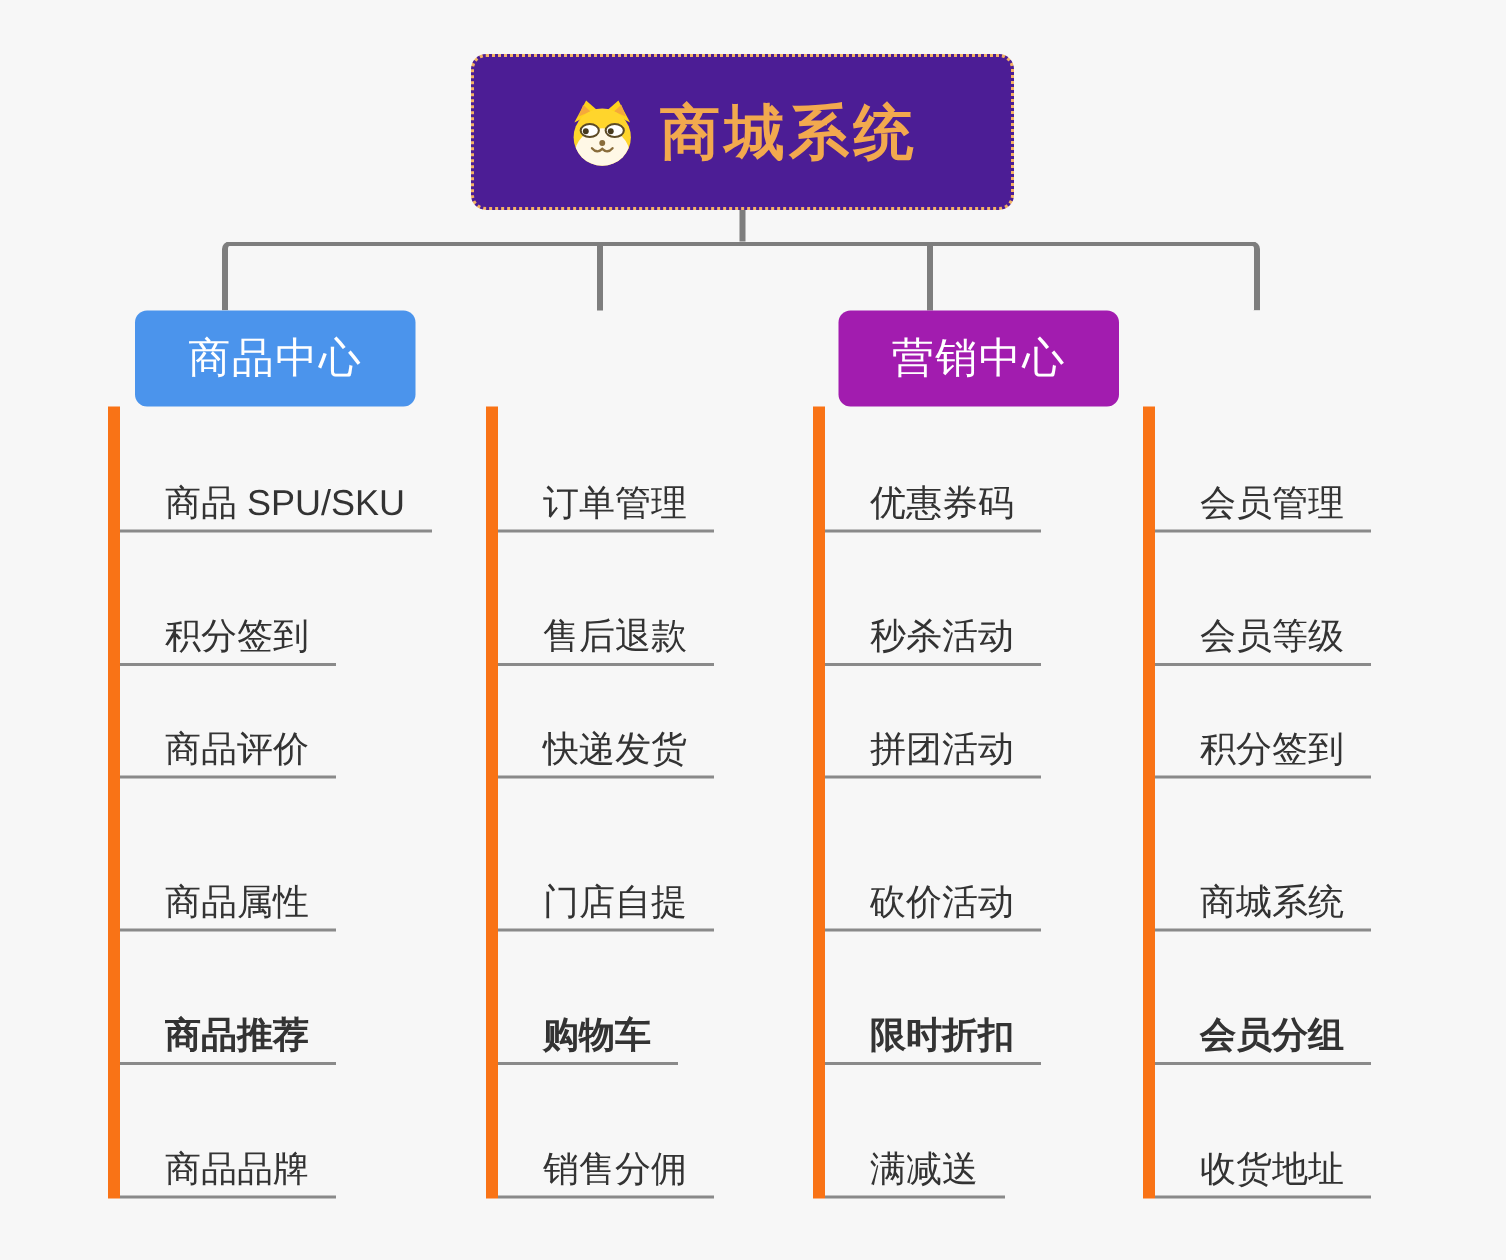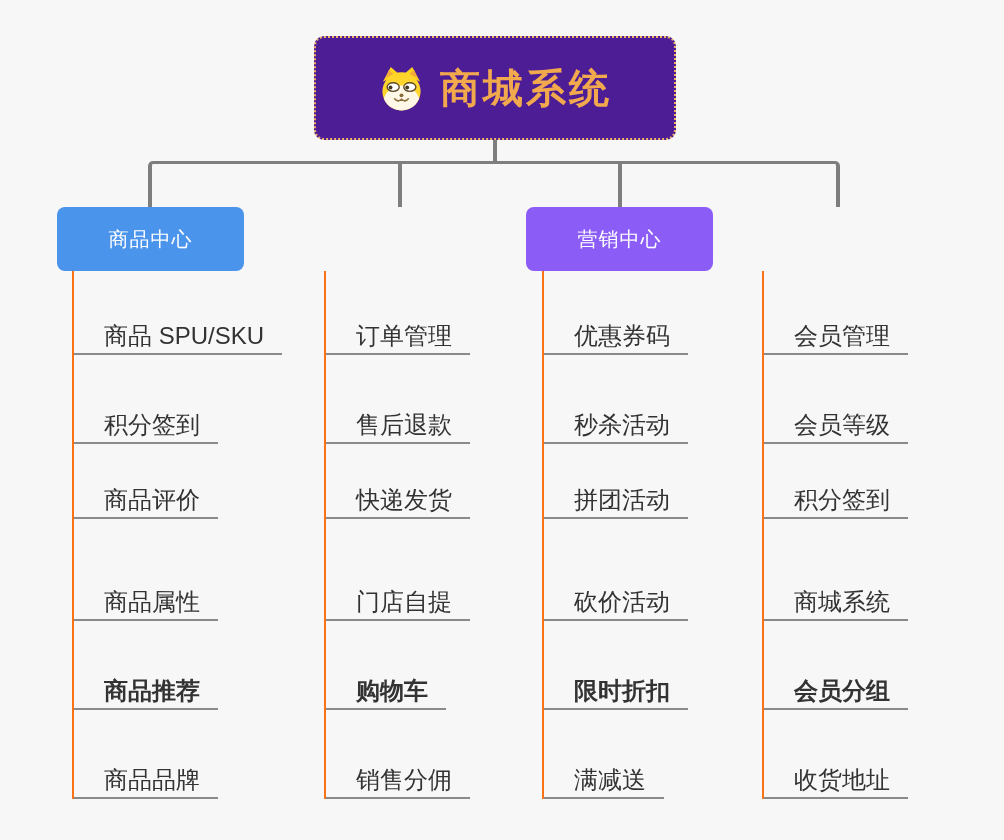--- a/index.html
+++ b/index.html
@@ -34,32 +34,33 @@
     border-left:4px solid #7E7E7E;
     border-right:4px solid #7E7E7E;
     border-radius:5px 5px 0 0;
   }
   .stub-b2{left:398px;top:164px;width:4px;height:43px;}
   .stub-b3{left:618px;top:164px;width:4px;height:43px;}
   
   .branch-node{
     position:absolute;top:207px;width:187px;height:64px;
     border-radius:8px;
-    color:#FFFFFF;font-size:20px;letter-spacing:1px;
+    color:#FFFFFF;font-size:28px;letter-spacing:1px;
     display:flex;align-items:center;justify-content:center;
     white-space:nowrap;
+    margin-left:33px;
   }
   .b0{left:57px;background:#4B94EC;}
   .b1{left:307px;background:#E65C5C;}
   .b2{left:526px;background:#ECA93F;}
   .b3{left:745px;background:#6DC13C;}
   
   .leaf-col{
     position:absolute;top:271px;height:528px;width:0;
-    border-left:2px solid #f97316;
+    border-left:8px solid #f97316;
   }
   .c0{left:72px;} .c1{left:324px;} .c2{left:542px;} .c3{left:762px;}
   .leaf{
     position:absolute;left:0;
     line-height:34px;font-size:24px;color:#333333;
     padding:0 18px 0 30px;
     border-bottom:2px solid #8A8A8A;
     white-space:nowrap;
   }
   .r0{top:48px;} .r1{top:137px;} .r2{top:212px;}
@@ -94,21 +95,21 @@
       <circle cx="29.8" cy="23" r="2" fill="#46391D"></circle>
       <circle cx="24" cy="31" r="2" fill="#8A6D3B"></circle>
       <path d="M17 34.5 q3.5 4 7 0.5 q3.5 3.5 7 -0.5" fill="none" stroke="#8A6D3B" stroke-width="1.6" stroke-linecap="round"></path>
     </svg>
     <span class="root-title">商城系统</span>
   </div>
 
   <div class="branch-node b0" style="background: rgb(75, 148, 236);">
     <span>商品中心</span>
   </div>
-  <div class="branch-node b2" style="background: #8b5cf6;">
+  <div class="branch-node b2" style="background: #a21caf;">
     <span>营销中心</span>
   </div>
 
   <div class="leaf-col c0">
     <div class="leaf r0">商品 SPU/SKU</div>
     <div class="leaf r1">积分签到</div>
     <div class="leaf r2">商品评价</div>
     <div class="leaf r3">商品属性</div>
     <div class="leaf r4">商品推荐</div>
     <div class="leaf r5">商品品牌</div>

